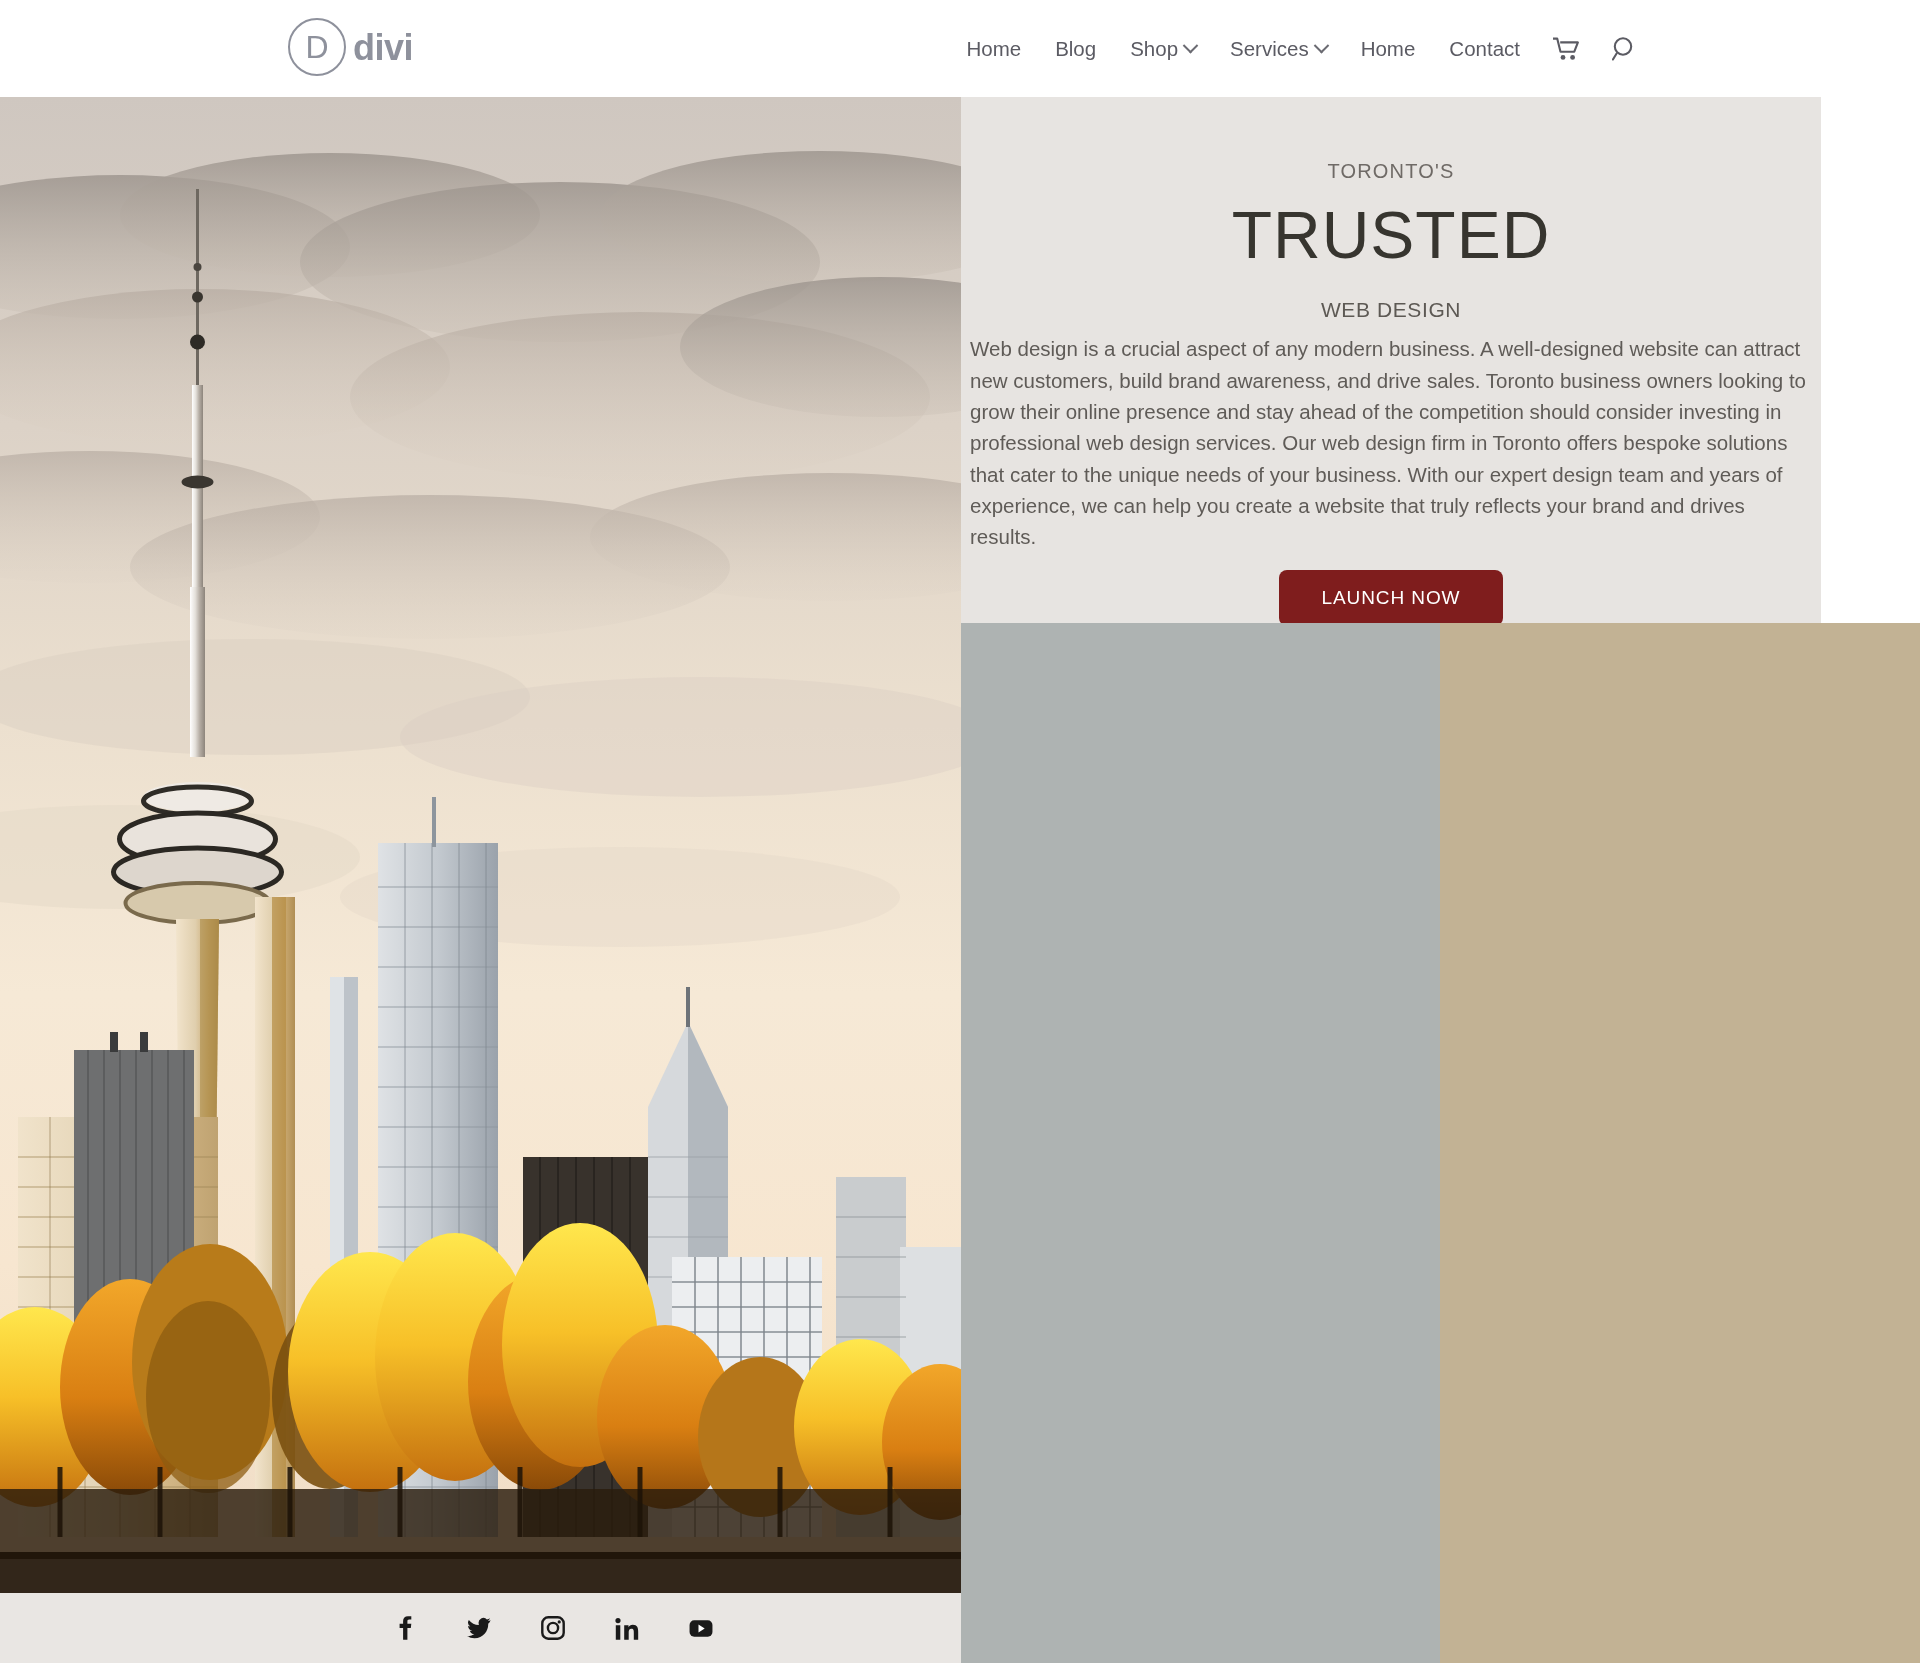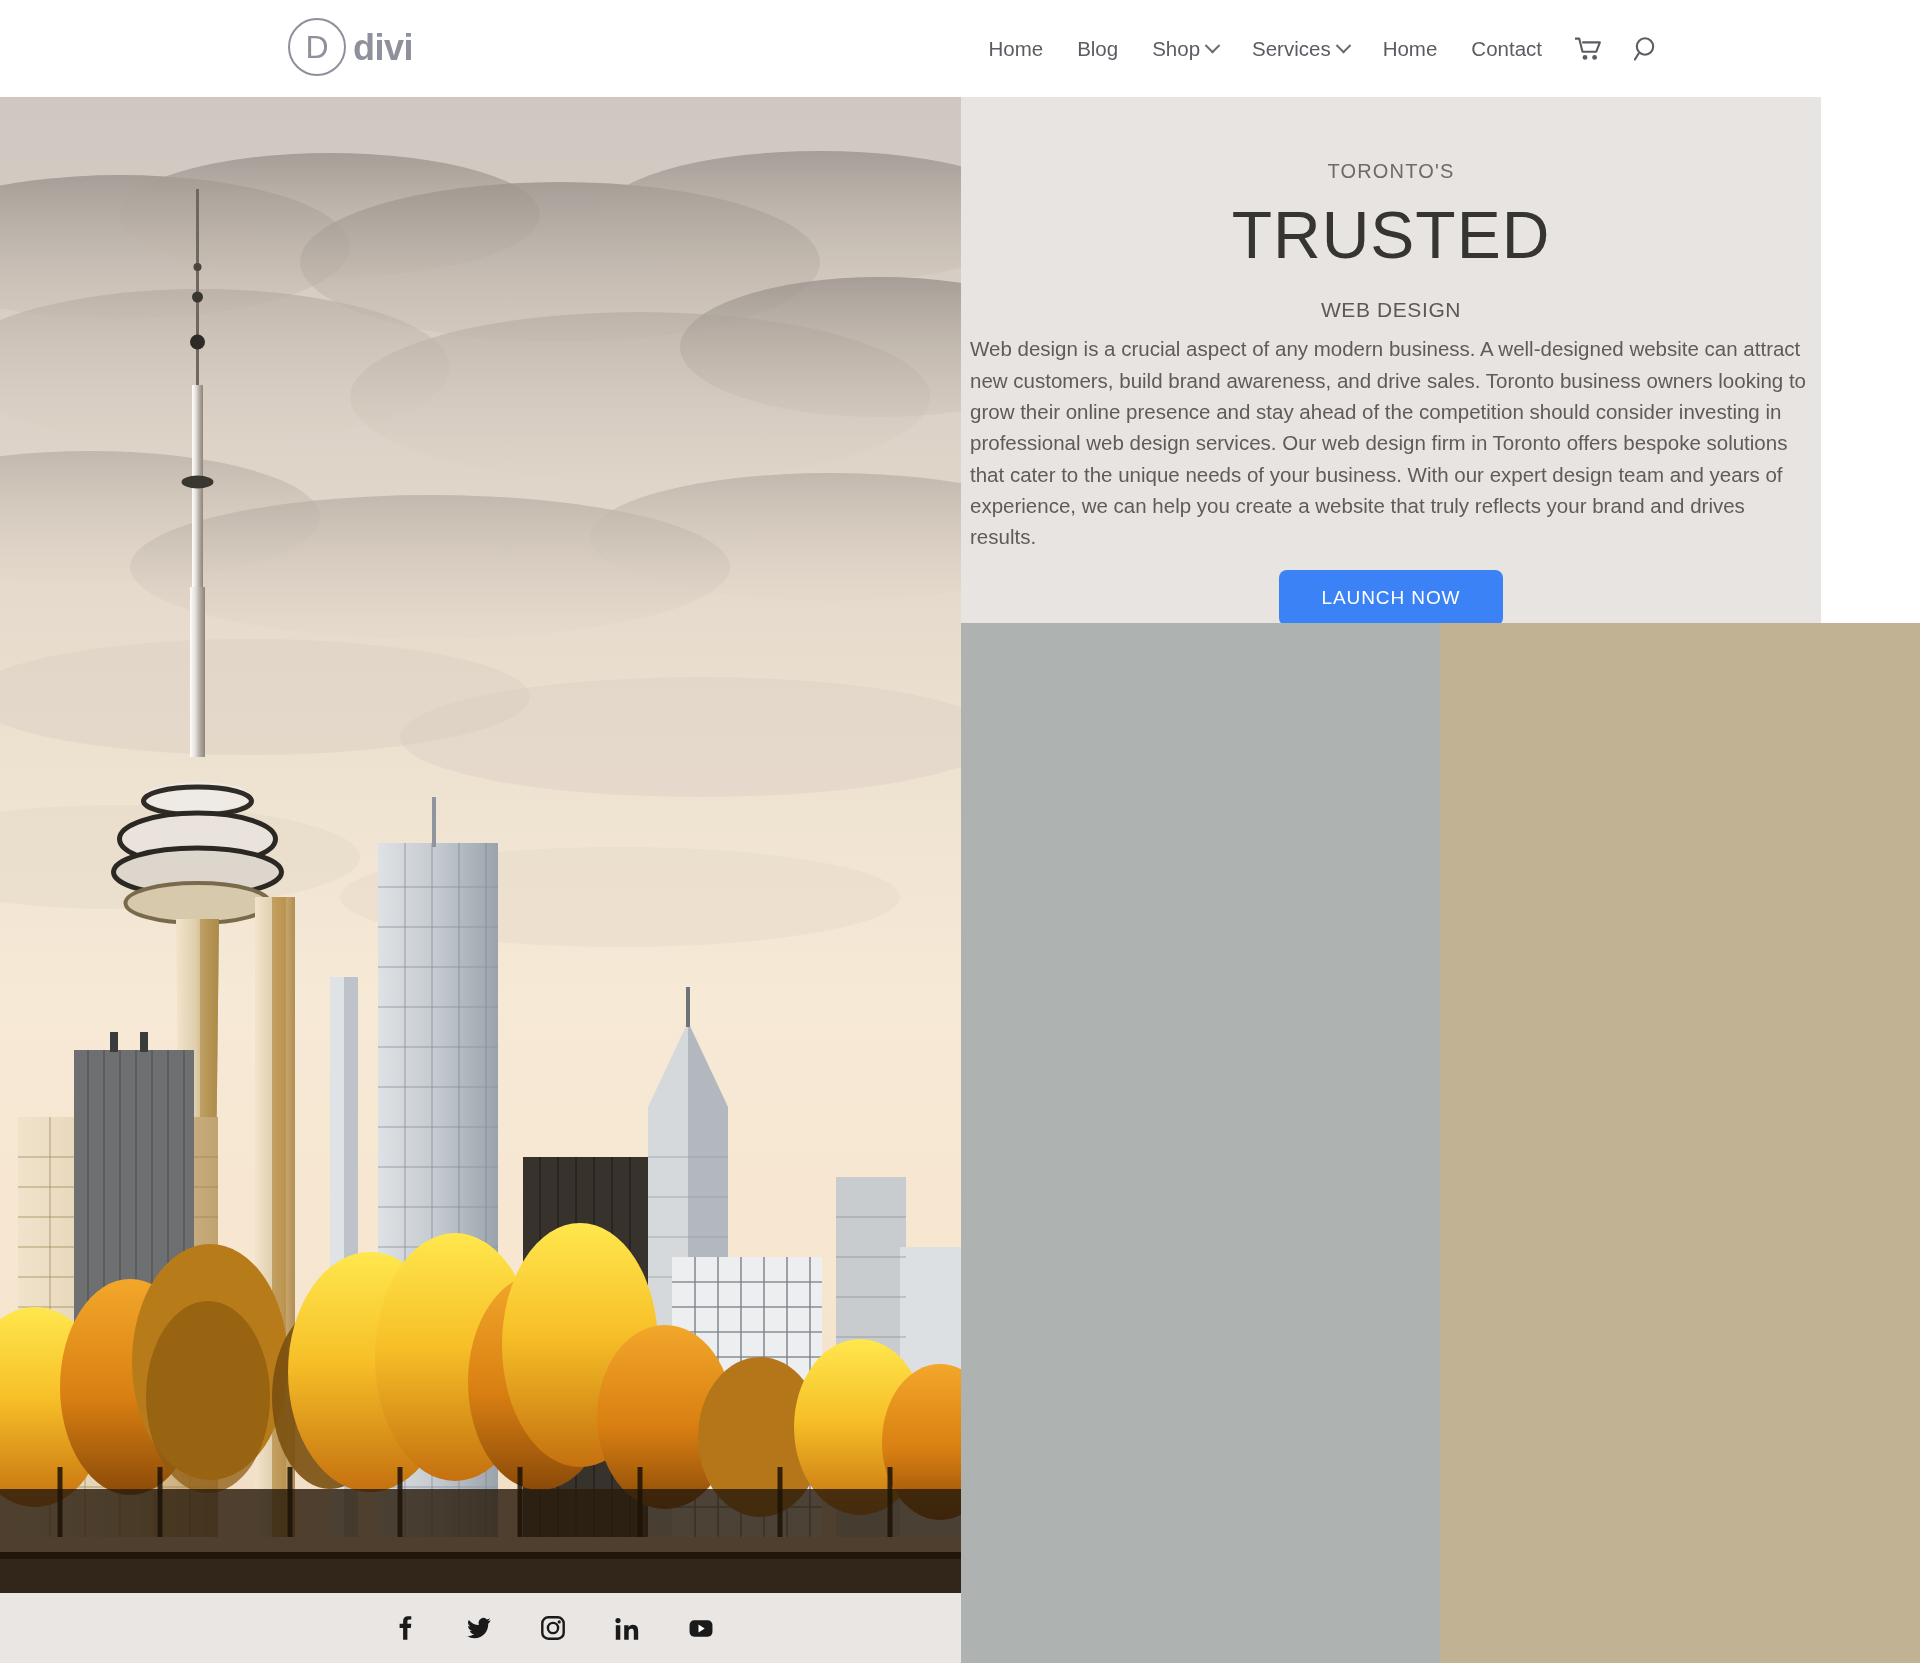--- a/index.html
+++ b/index.html
@@ -50,21 +50,21 @@
     font-size: 36px;
     font-weight: 700;
     letter-spacing: -0.5px;
     line-height: 1;
     position: relative;
     top: 1px;
   }
 
   .nav {
     position: absolute;
-    right: 244px;
+    right: 266px;
     top: 0;
     height: 97px;
     display: flex;
     align-items: center;
     gap: 0;
   }
   .nav-item {
     display: flex;
     align-items: center;
     gap: 7px;
@@ -138,21 +138,21 @@
     color: #5f5b57;
     font-size: 20.5px;
     line-height: 1.53;
     text-align: left;
     width: 842px;
     margin-top: 11px;
     font-weight: 400;
   }
   .cta {
     margin-top: 17px;
-    background: #3b82f6;
+    background: #7f1d1d;
     color: #ffffff;
     border: none;
     border-radius: 8px;
     padding: 17px 43px;
     font-size: 19px;
     letter-spacing: 0.9px;
     font-family: "Liberation Sans", sans-serif;
     cursor: pointer;
   }
 

